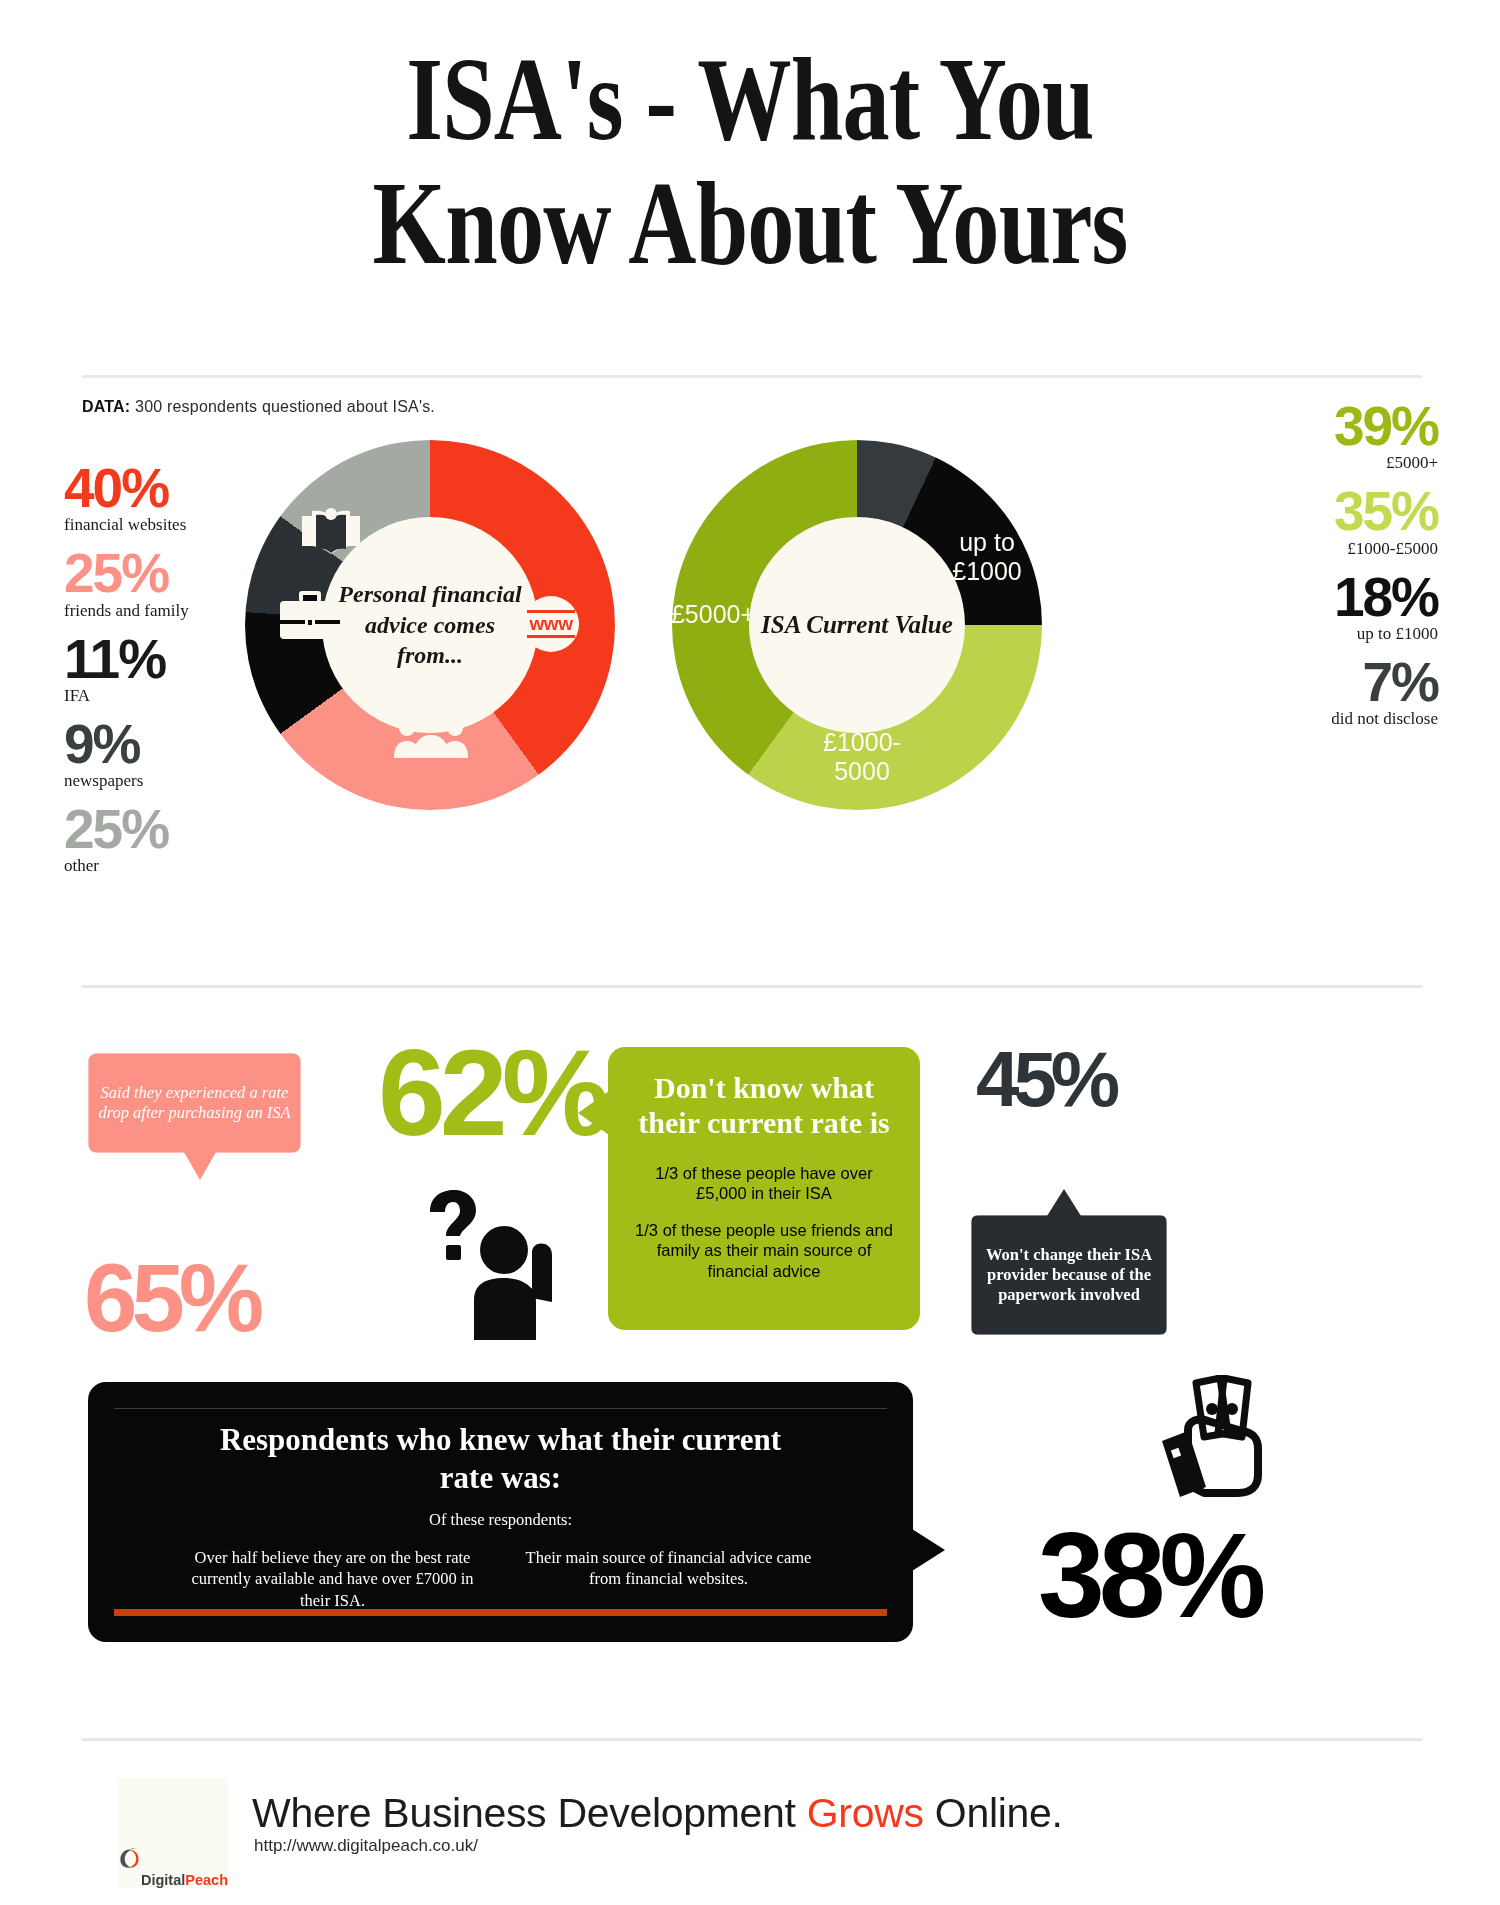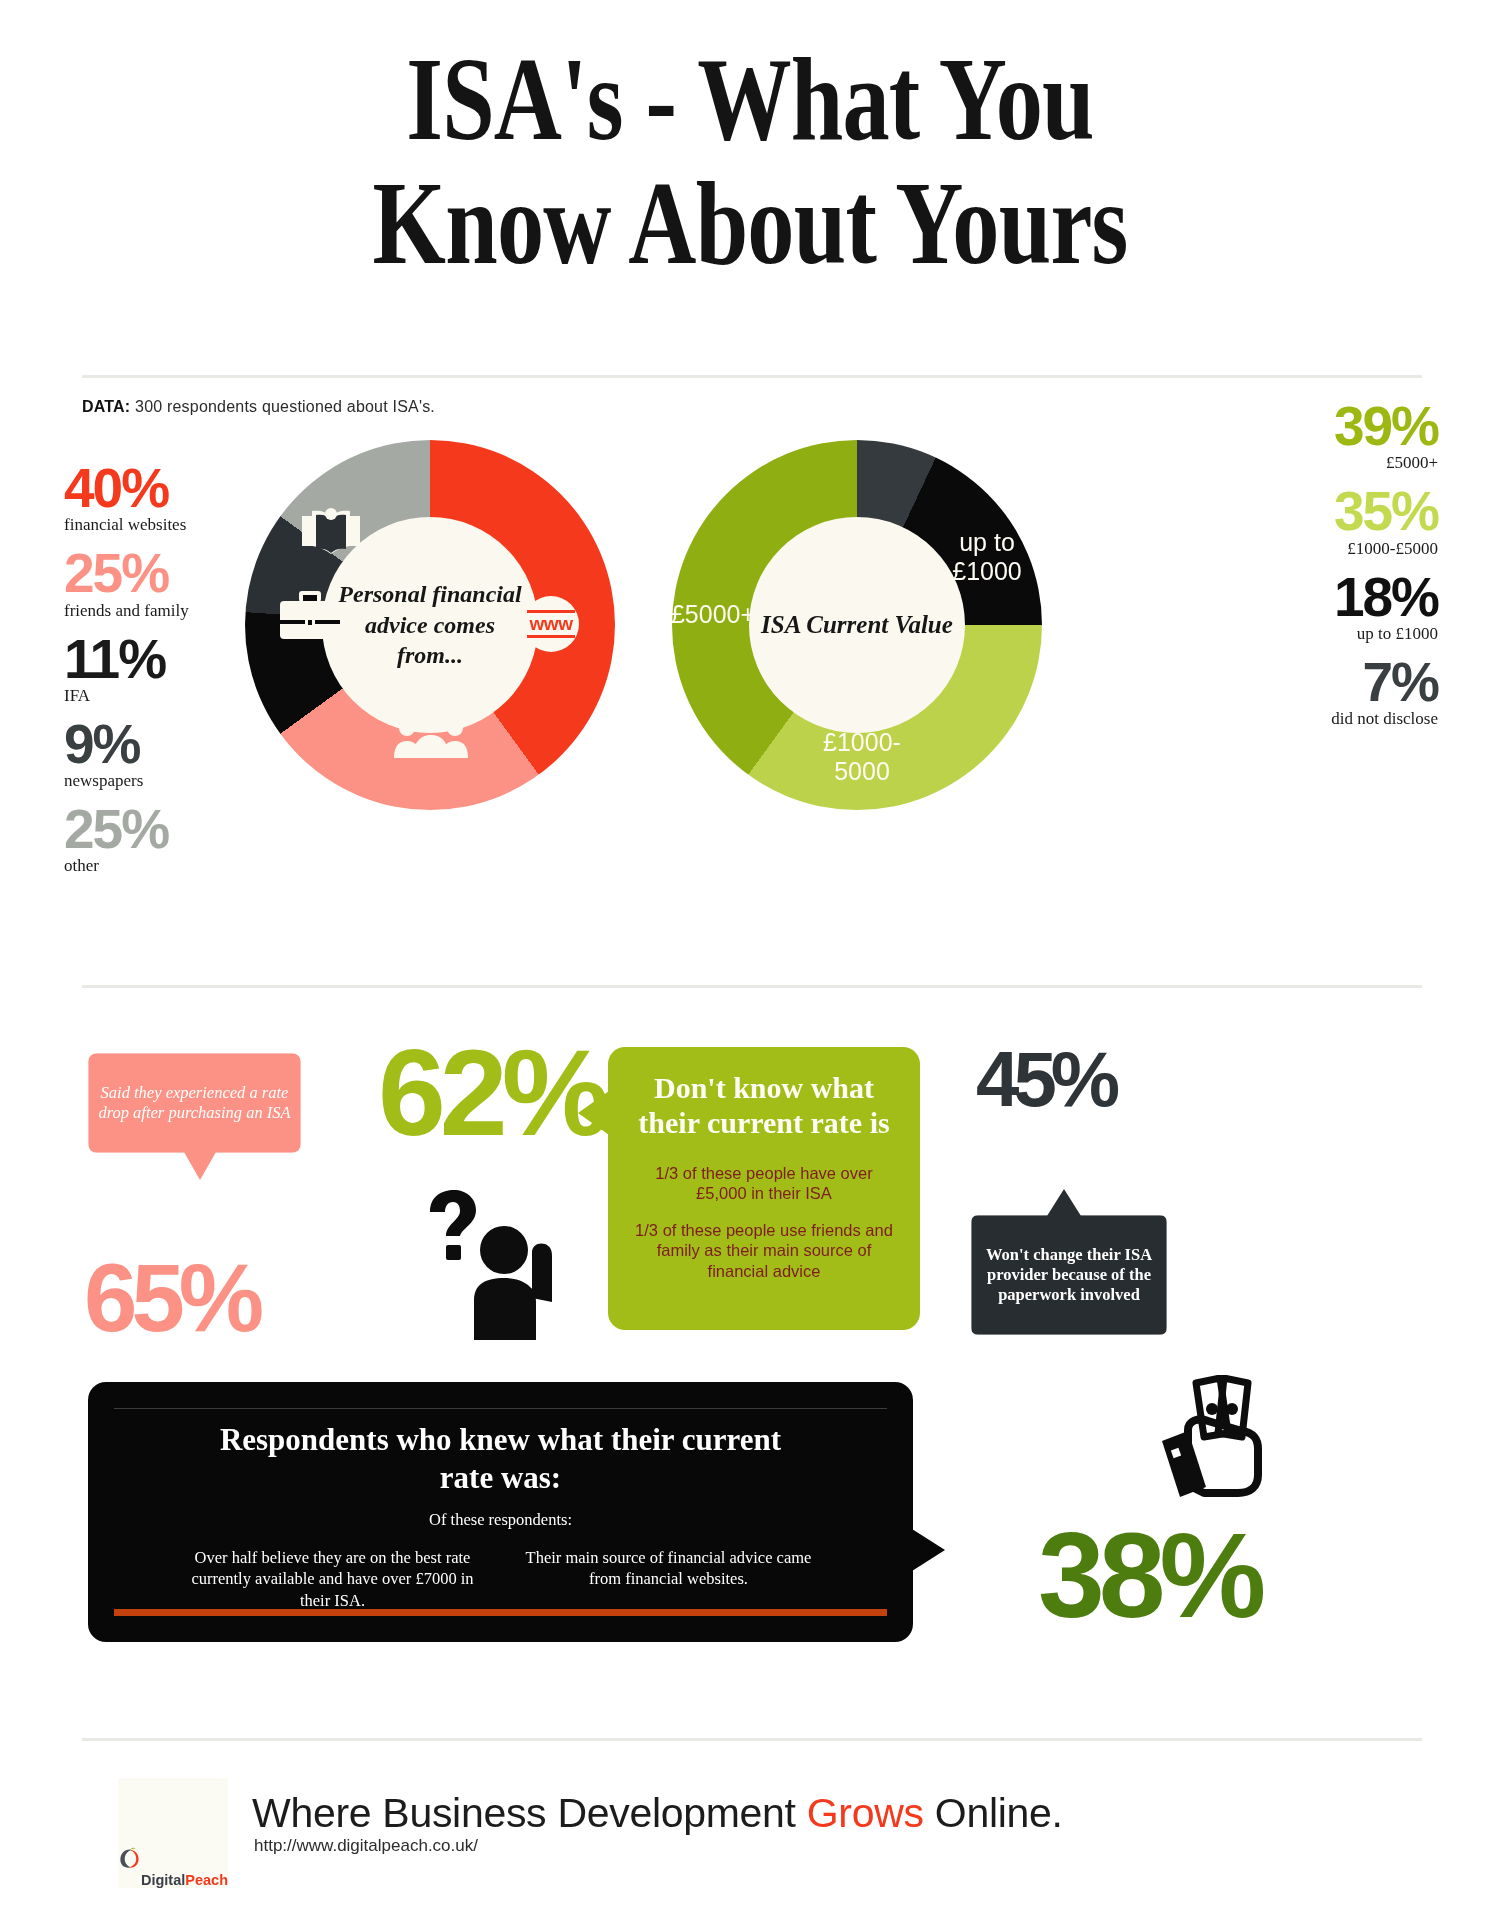--- a/index.html
+++ b/index.html
@@ -130,21 +130,21 @@
   }
   #green-callout .inner{
     border:none; padding:18px 22px 16px; justify-content:flex-start;
   }
   #green-callout .ch{
     font-family:"Liberation Serif", serif; font-weight:bold;
     font-size:30px; line-height:1.16; text-align:center; color:#fdfdf6;
     margin-top:6px;
   }
   #green-callout .cb{
-    font-size:16.5px; line-height:1.25; text-align:center; color:#7f1d1d;
+    font-size:16.5px; line-height:1.25; text-align:center; color:#000000;
     margin-top:22px;
   }
   #green-callout .cb + .cb{ margin-top:16px; }
   #green-callout .ptr{
     left:-30px; top:44px;
     border-top:22px solid transparent; border-bottom:22px solid transparent;
     border-right:31px solid #a2bd18;
   }
 
   
@@ -411,21 +411,21 @@
         <path d="M66 3 L90 8 L84 62 L60 58 Z"></path>
       </g>
       <circle cx="54" cy="34" r="6" fill="#0d0d0d"></circle>
       <circle cx="74" cy="34" r="6" fill="#0d0d0d"></circle>
       <path d="M30 55 C30 46 40 42 50 46 L84 56 C96 58 100 64 100 74 L100 100 C100 112 92 118 80 118 L46 118 L30 110 Z" fill="none" stroke="#0d0d0d" stroke-width="8" stroke-linejoin="round"></path>
       <path d="M4 66 L30 56 L48 112 L22 122 Z" fill="#0d0d0d"></path>
       <rect x="14" y="74" width="8" height="8" fill="#ffffff" transform="rotate(-20 18 78)"></rect>
     </svg>
   </div>
 
-  <div class="pct-big" style="left:1038px; top:1515px; font-size:120px; color:#4d7c0f;">
+  <div class="pct-big" style="left:1038px; top:1515px; font-size:120px; color:#000000;">
     <span>38%</span>
   </div>
 
   <div class="hrule" style="left:82px; top:1738px; width:1340px;"></div>
 
   <div class="footer">
     <div class="logo-box">
       <svg width="58" height="62" viewBox="0 0 58 62">
         <path d="M30 12 C15 12 6 24 6 38 C6 50 14 58 26 58 C28 58 30 57 31 56 C22 53 17 45 17 36 C17 25 24 16 34 13 C33 12 31 12 30 12 Z" fill="#4a4f58"></path>
         <path d="M34 13 C46 16 52 25 52 36 C52 50 42 58 31 58 C30 58 29 58 28 57 C40 54 46 45 46 36 C46 25 40 17 31 14 Z" fill="#f4391c"></path>

